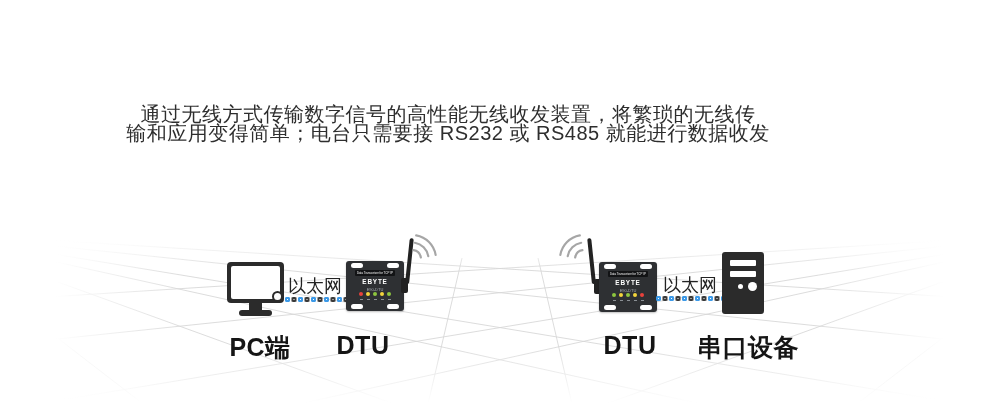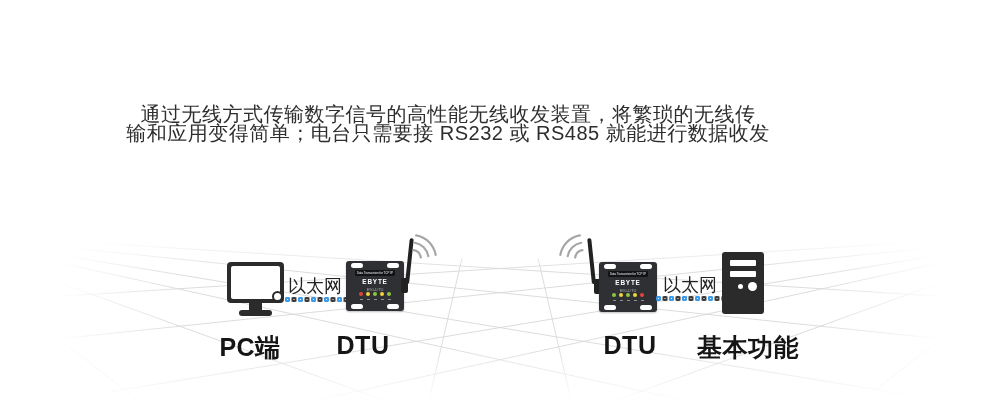--- a/index.html
+++ b/index.html
@@ -189,18 +189,18 @@
   <div class="ethlabel right">以太网</div>
   <div class="cable right"></div>
 
   <div class="dg tower">
     <div class="bay b1"></div>
     <div class="bay b2"></div>
     <div class="dot-s"></div>
     <div class="dot-b"></div>
   </div>
 
-  <div class="cap" style="left:250px;">PC端</div>
+  <div class="cap" style="left:260px;">PC端</div>
   <div class="cap" style="left:363px;">DTU</div>
   <div class="cap" style="left:630px;">DTU</div>
-  <div class="cap" style="left:748px;">基本功能</div>
+  <div class="cap" style="left:748px;">串口设备</div>
 
 </div>
 
 </body></html>

